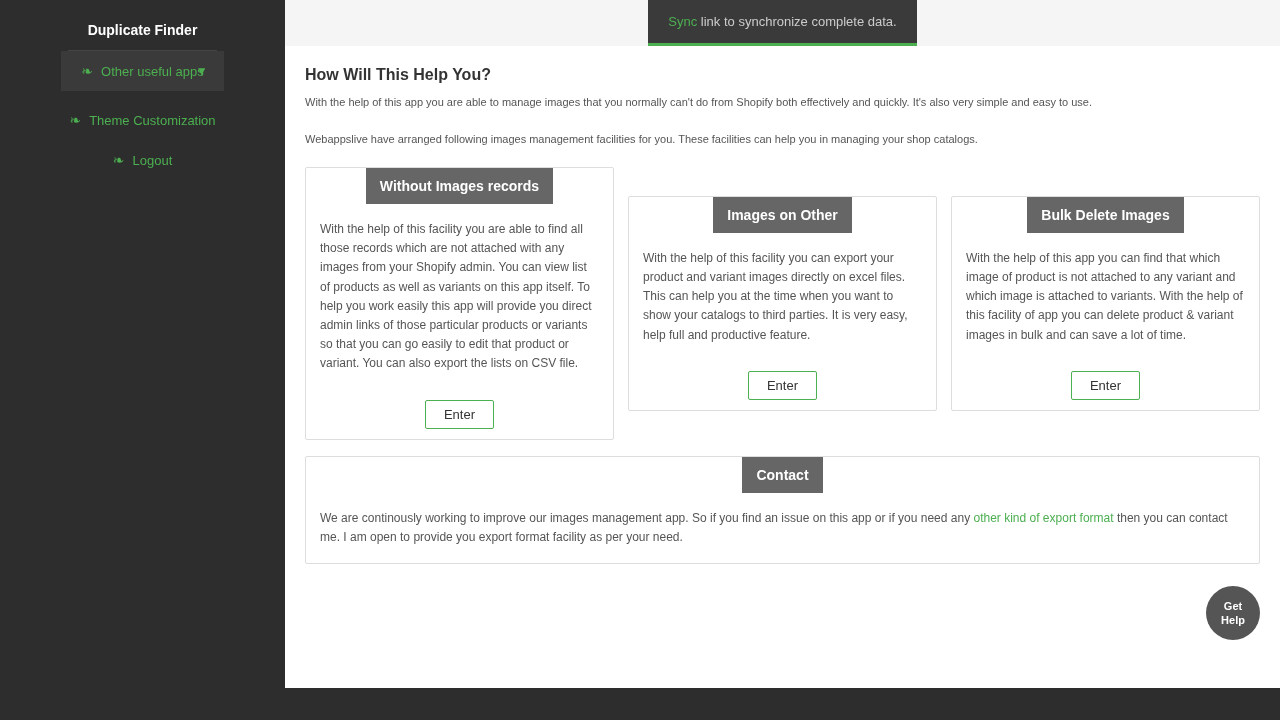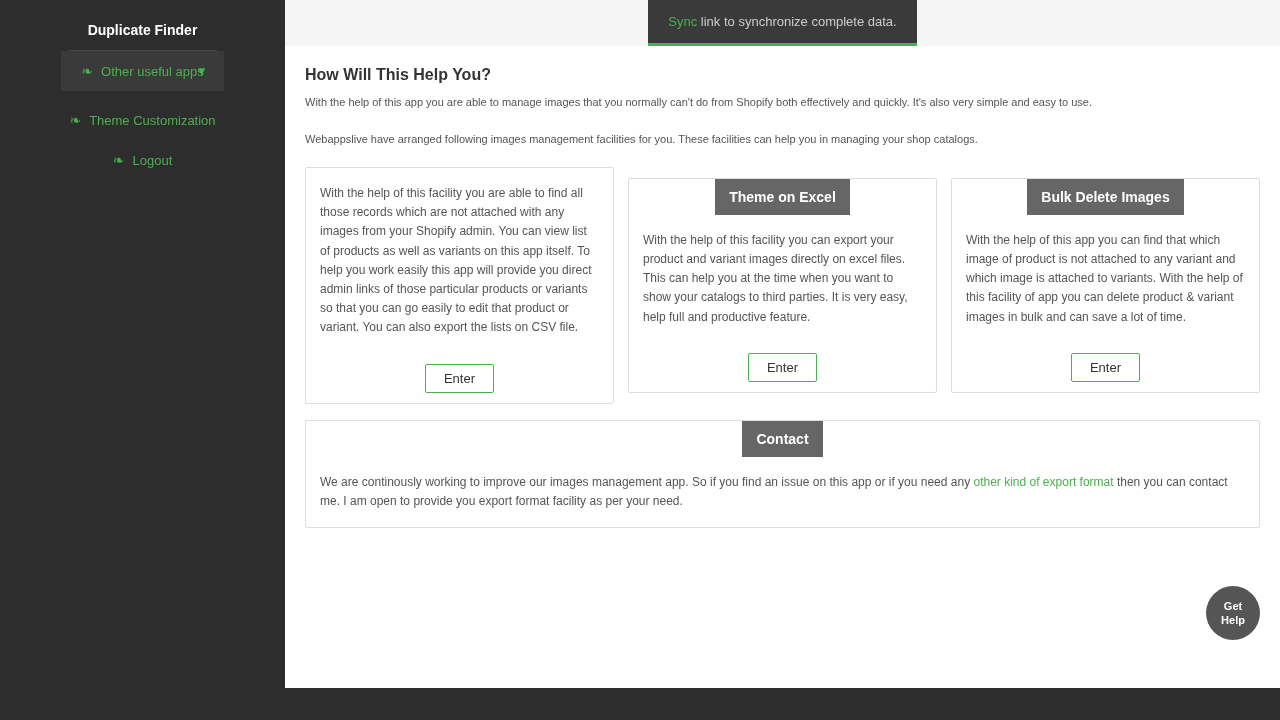--- a/index.html
+++ b/index.html
@@ -228,28 +228,29 @@
   <div class="content">
 
     <div class="section-title">How Will This Help You?</div>
     <div class="section-desc">With the help of this app you are able to manage images that you normally can't do from Shopify both effectively and quickly. It's also very simple and easy to use.</div>
 
     <div class="section-desc">Webappslive have arranged following images management facilities for you. These facilities can help you in managing your shop catalogs.</div>
 
     <div class="cards-row">
 
       <div class="card">
+        <div class="card-header">Without Images records</div>
         <div class="card-body">With the help of this facility you are able to find all those records which are not attached with any images from your Shopify admin. You can view list of products as well as variants on this app itself. To help you work easily this app will provide you direct admin links of those particular products or variants so that you can go easily to edit that product or variant. You can also export the lists on CSV file.</div>
         <div class="card-footer">
           <button class="enter-btn">Enter</button>
         </div>
       </div>
 
       <div class="card">
-        <div class="card-header">Theme on Excel</div>
+        <div class="card-header">Images on Other</div>
         <div class="card-body">With the help of this facility you can export your product and variant images directly on excel files. This can help you at the time when you want to show your catalogs to third parties. It is very easy, help full and productive feature.</div>
         <div class="card-footer">
           <button class="enter-btn">Enter</button>
         </div>
       </div>
 
       <div class="card">
         <div class="card-header">Bulk Delete Images</div>
         <div class="card-body">With the help of this app you can find that which image of product is not attached to any variant and which image is attached to variants. With the help of this facility of app you can delete product &amp; variant images in bulk and can save a lot of time.</div>
         <div class="card-footer">

